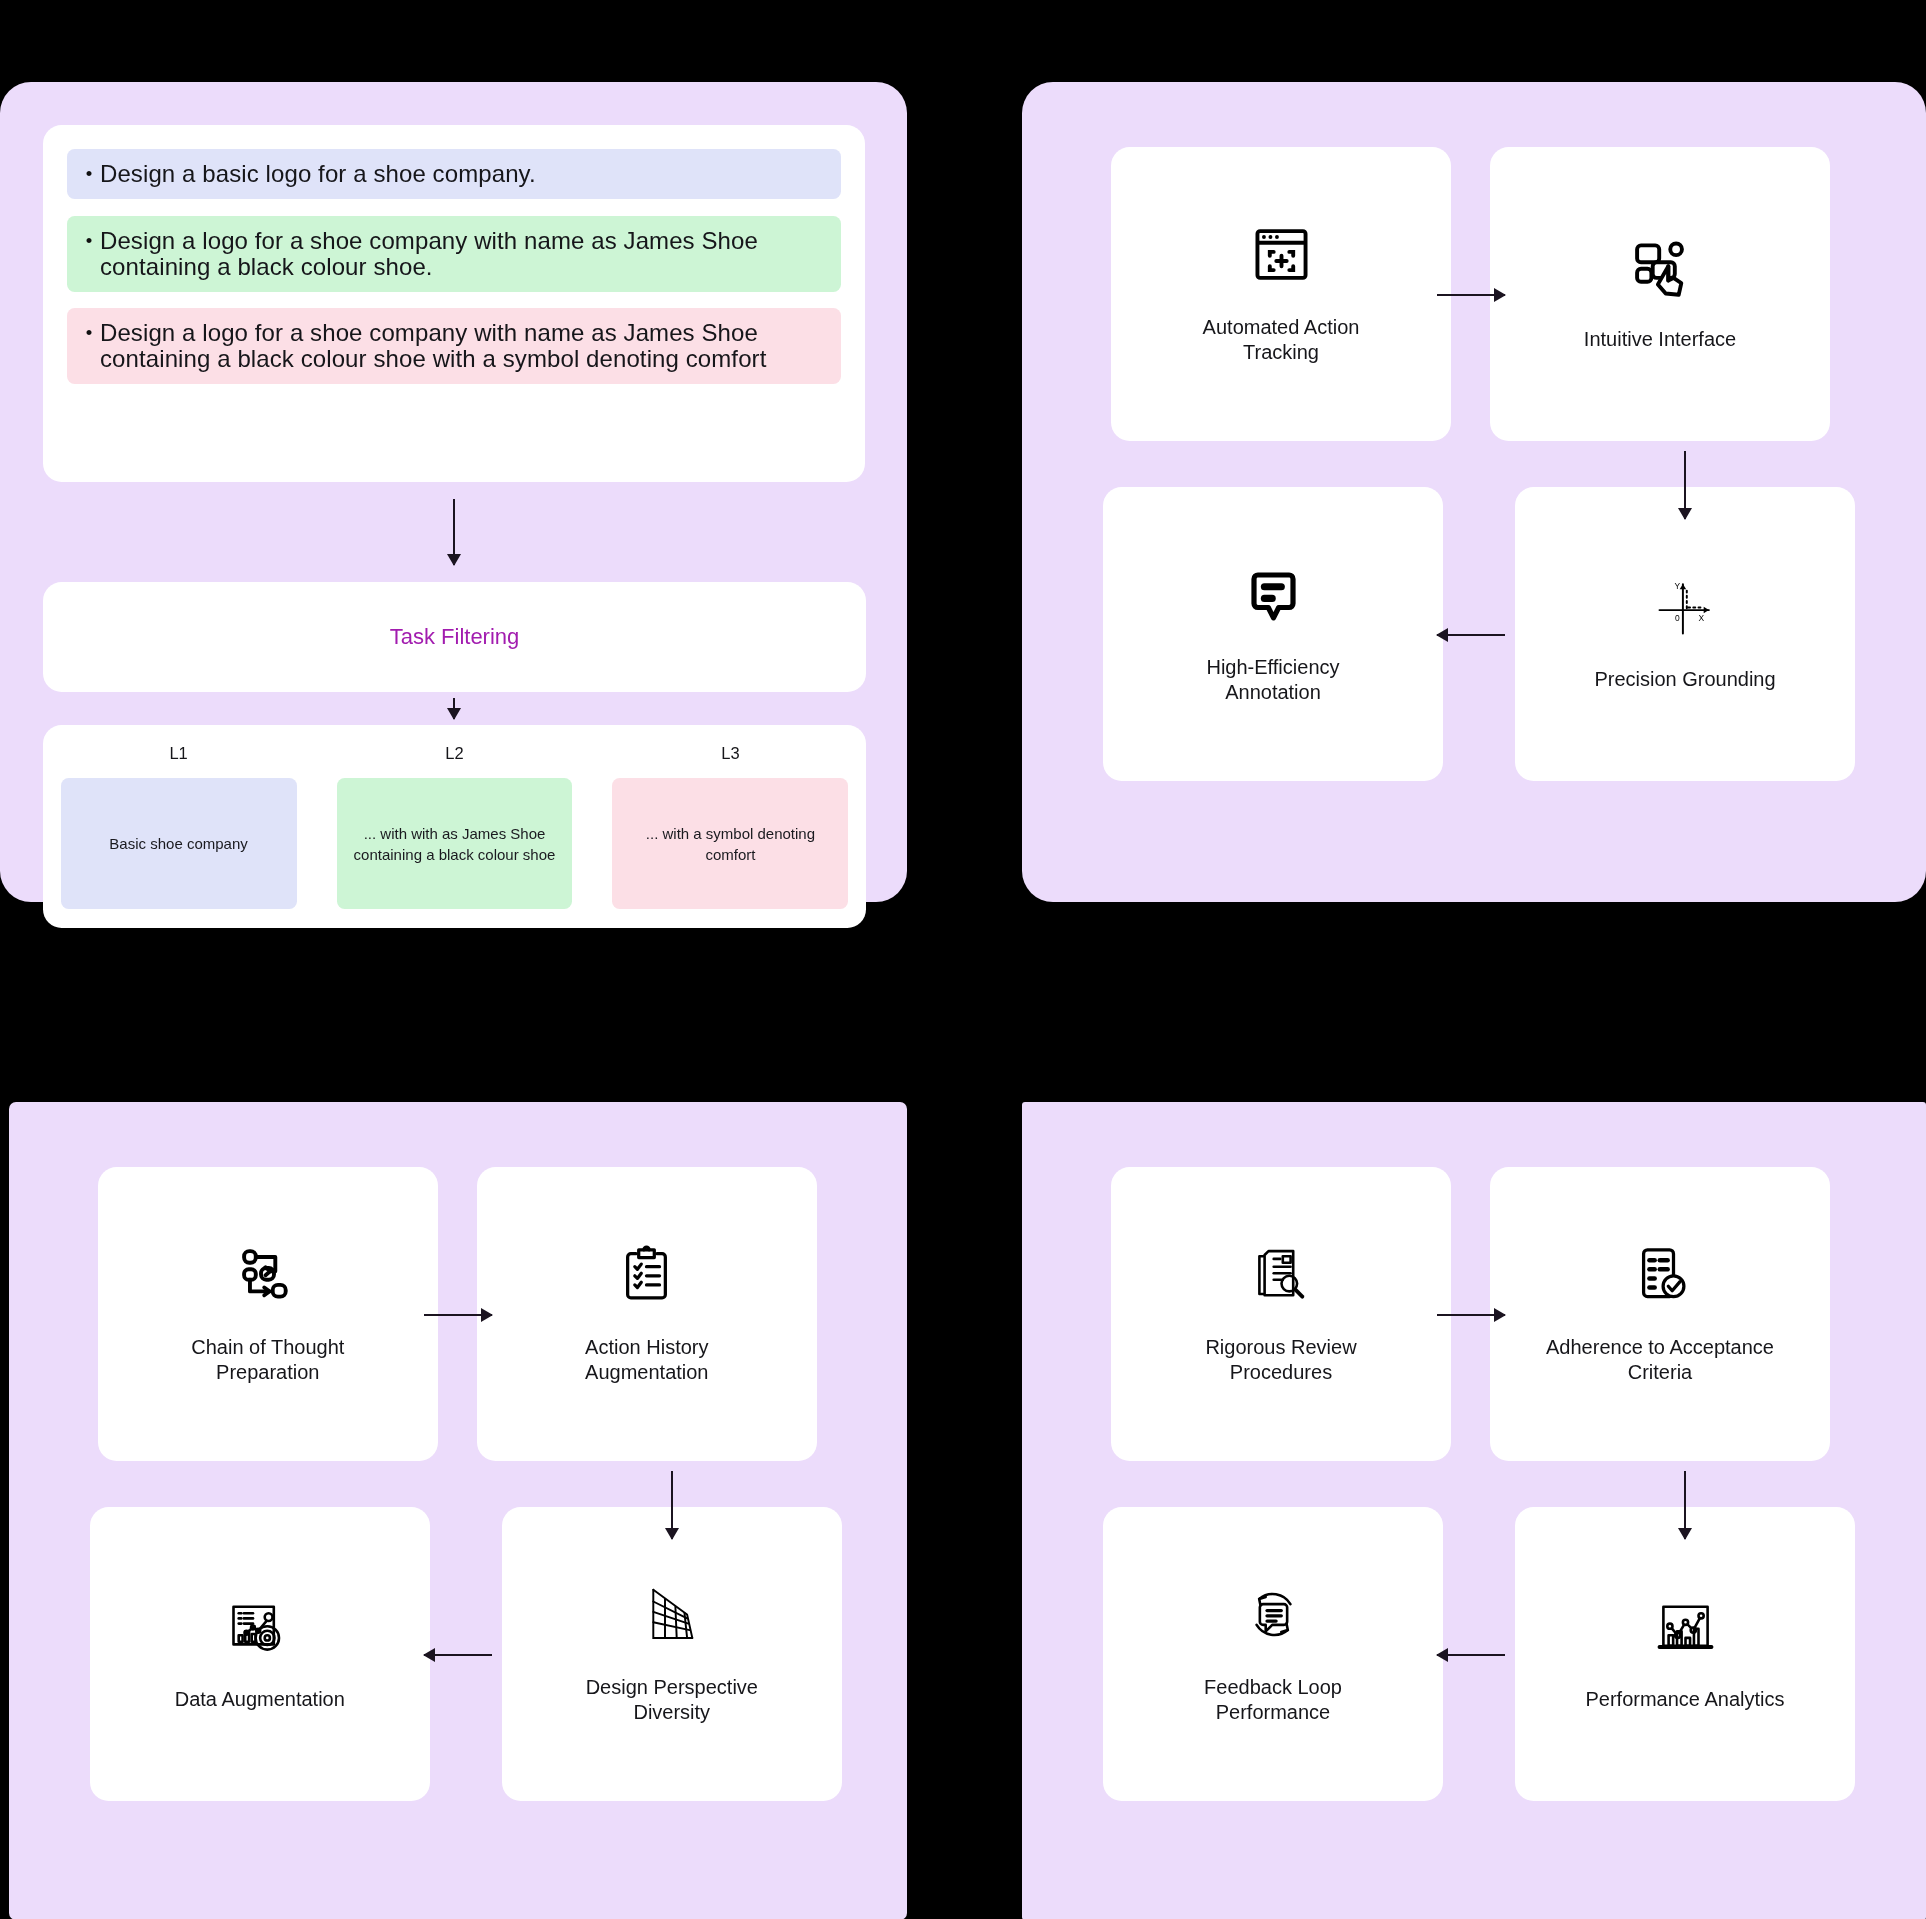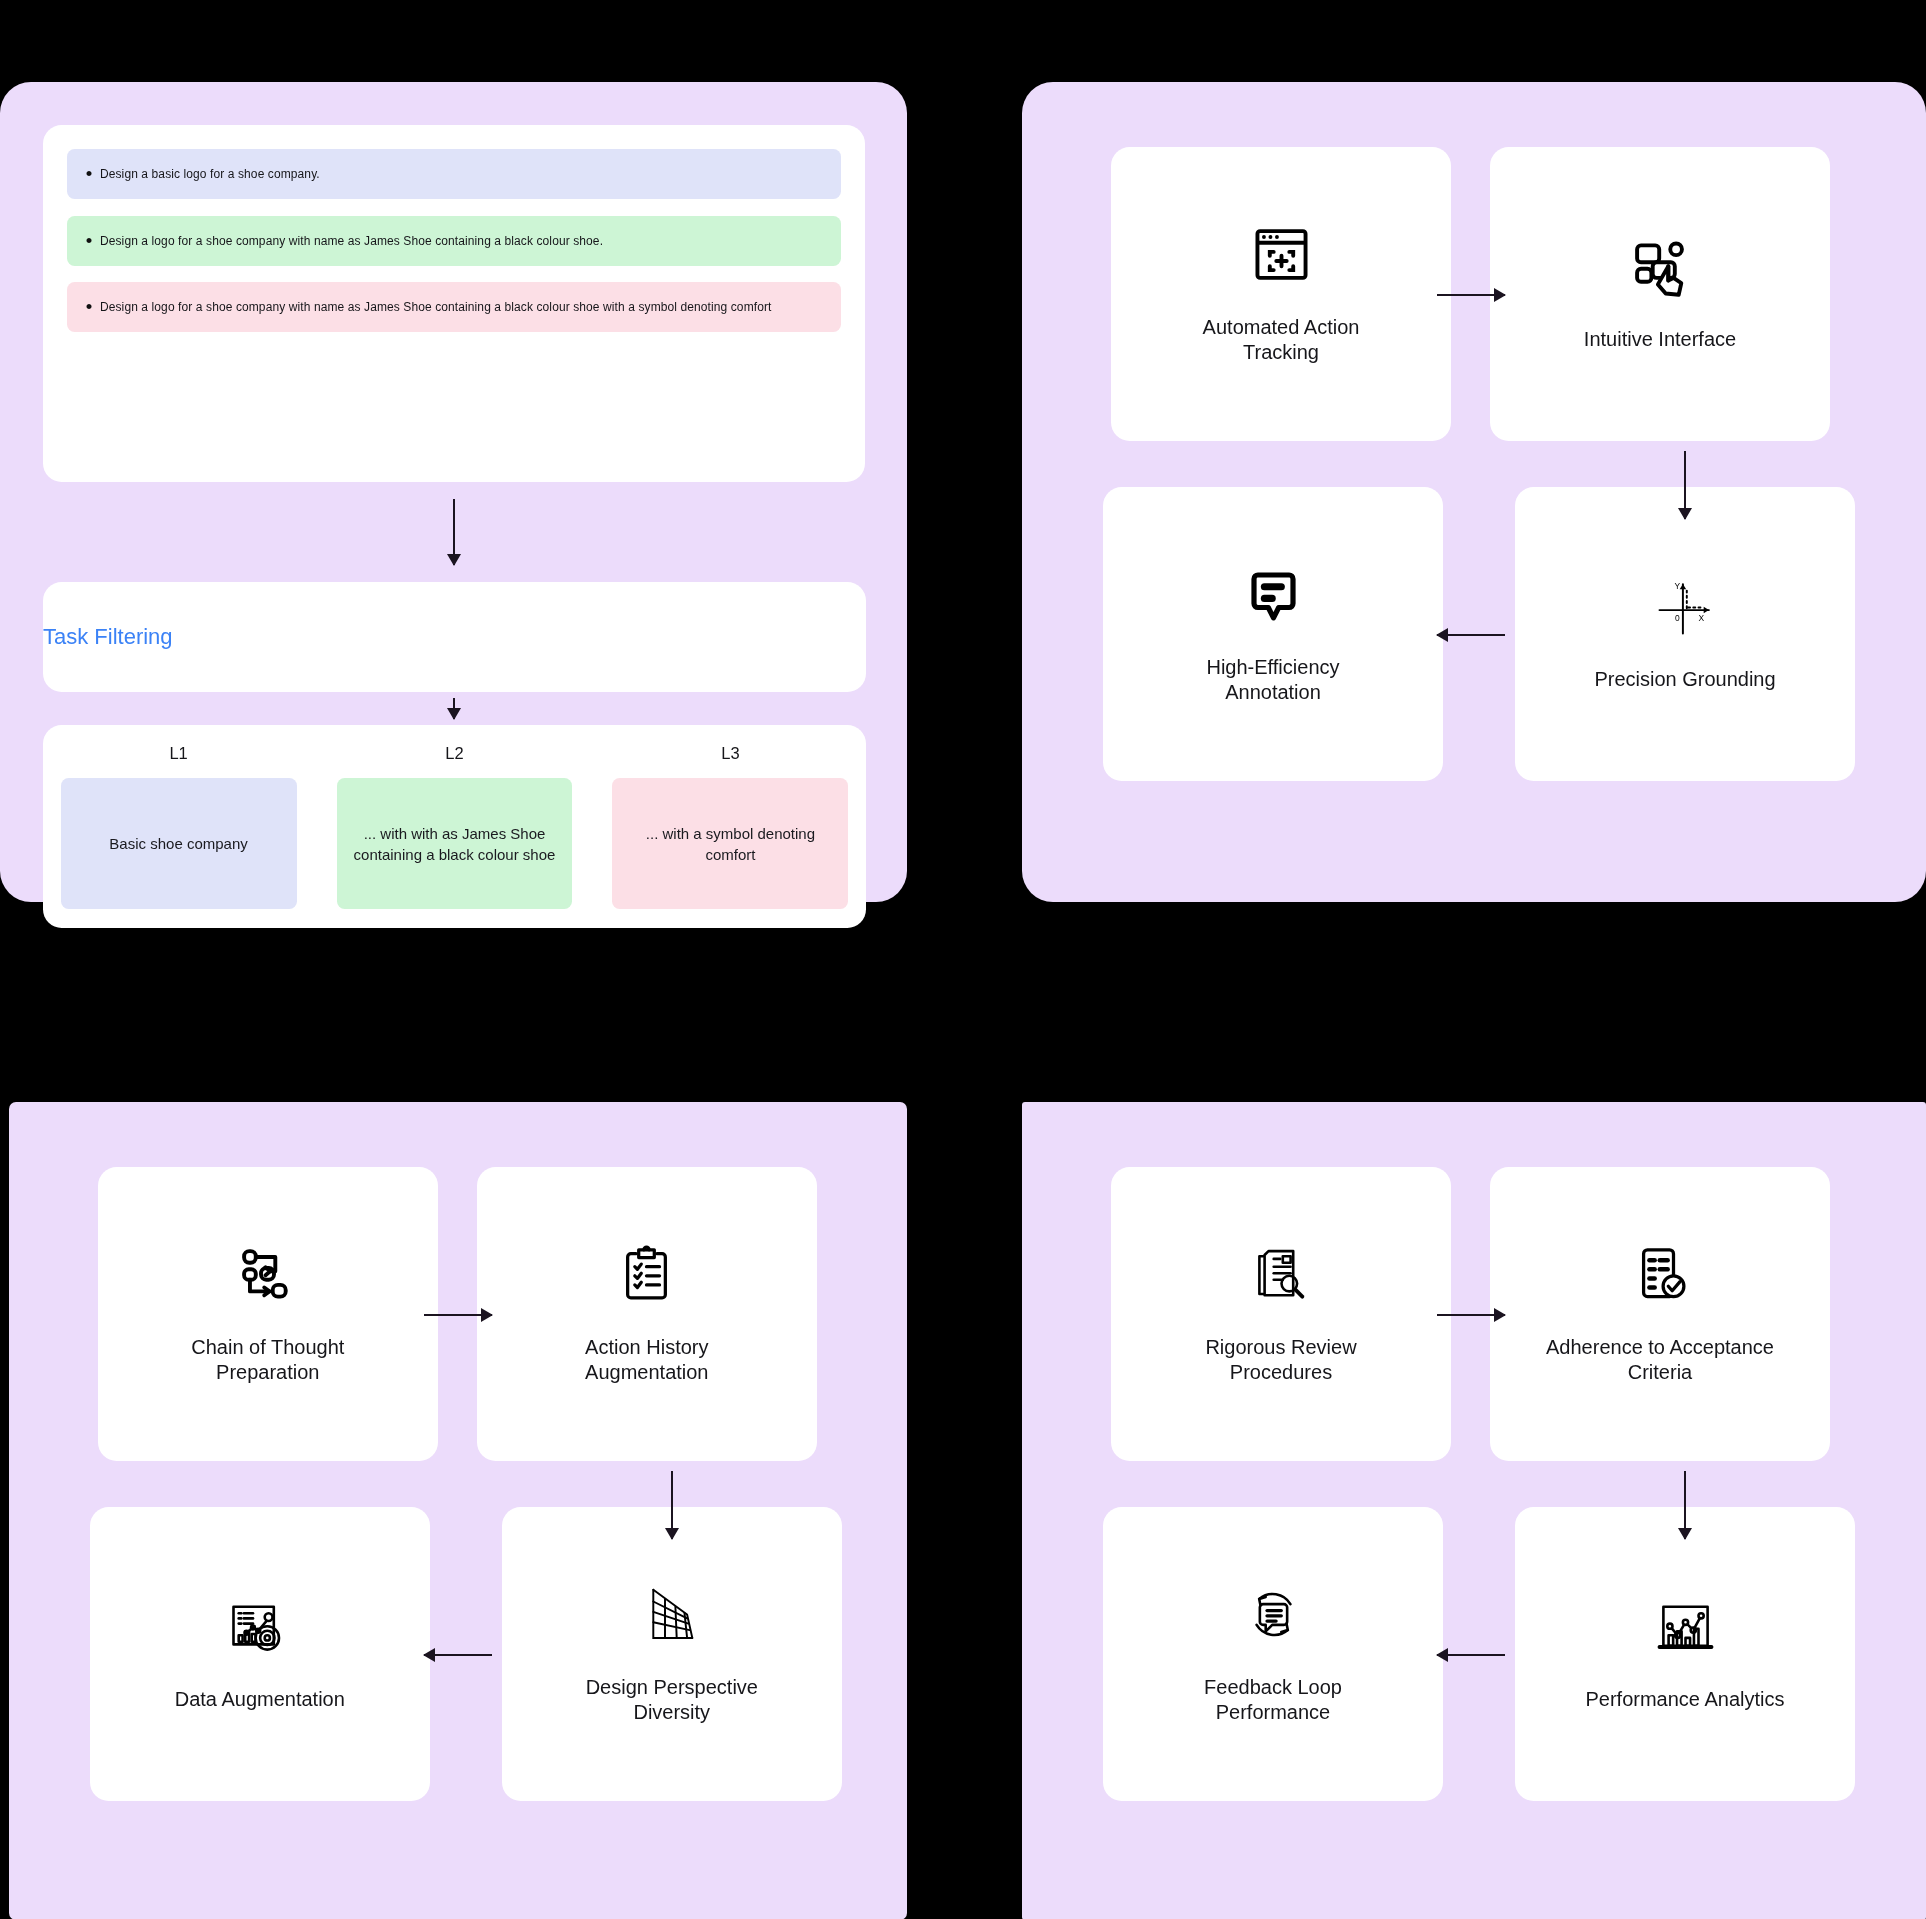--- a/index.html
+++ b/index.html
@@ -57,37 +57,37 @@
   .prompt-item:last-child { margin-bottom: 0; }
 
   .prompt-item .bullet {
     flex: 0 0 auto;
     width: 14.3px;
     font-size: 18.7px;
     line-height: 26px;
     color: #111;
   }
   .prompt-item .ptext {
-    font-size: 12px;
+    font-size: 24px;
     line-height: 26px;
     color: #16161a;
     letter-spacing: 0.1px;
   }
 
   .tone-blue  { background: #dfe3f9; }
   .tone-green { background: #cdf5d5; }
   .tone-pink  { background: #fcdfe6; }
 
   #filter-card .filter-label {
     position: absolute;
     left: 0; right: 0; top: 50%;
     transform: translateY(-50%);
-    text-align: left;
+    text-align: center;
     font-size: 22px;
-    color: #3b82f6;
+    color: #a21caf;
   }
 
   
   .v-arrow {
     position: absolute;
     width: 2.2px;
     background: #1b1420;
   }
   .v-arrow::after {
     content: "";

